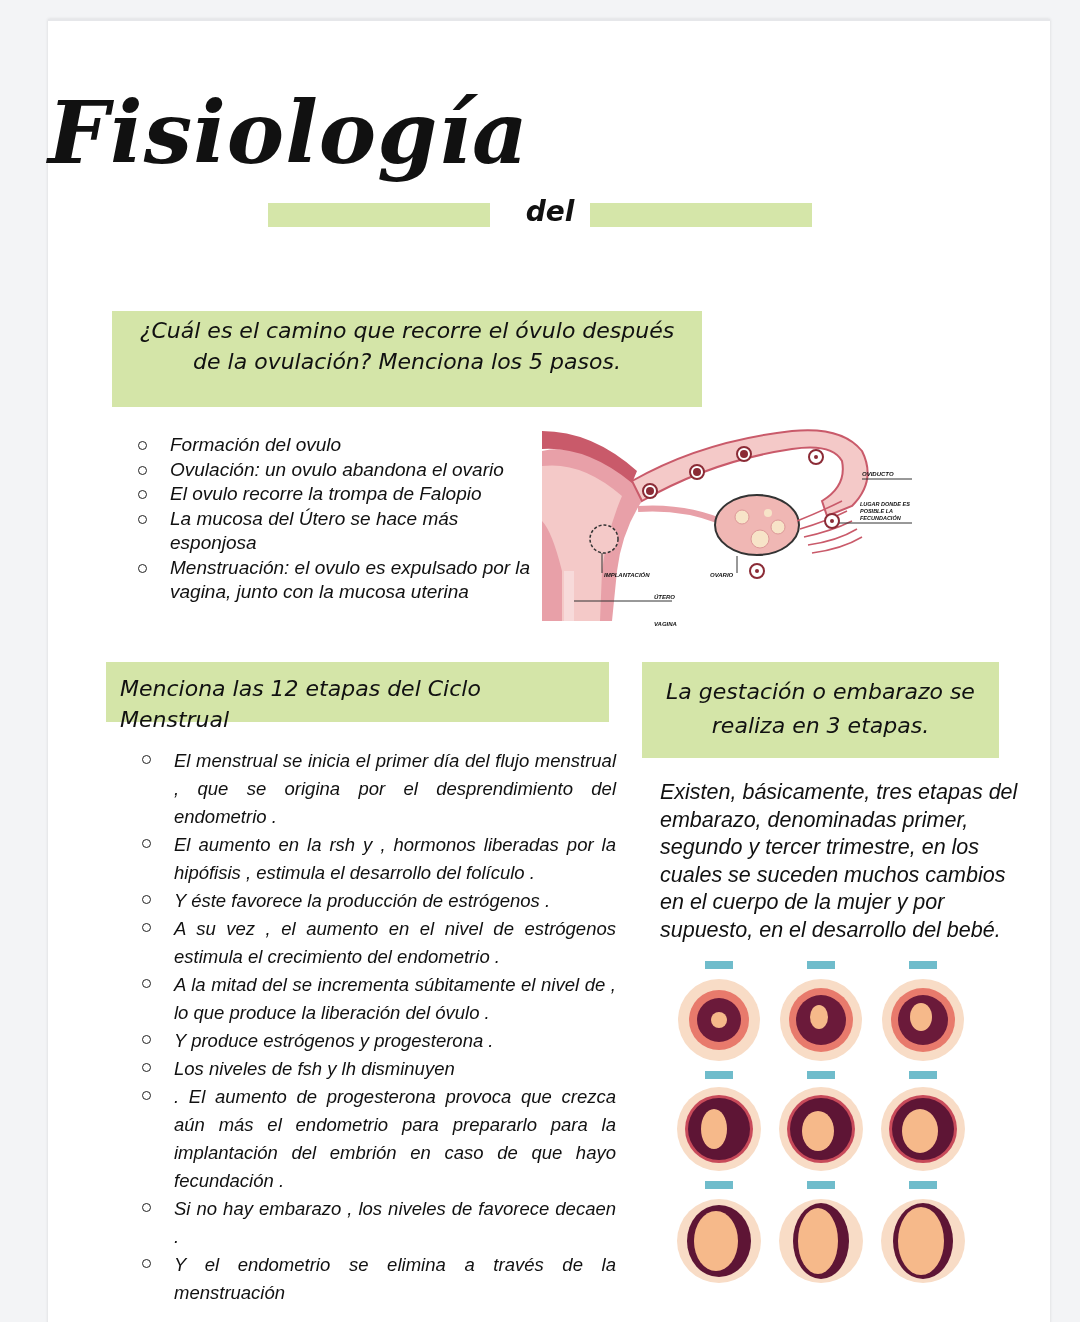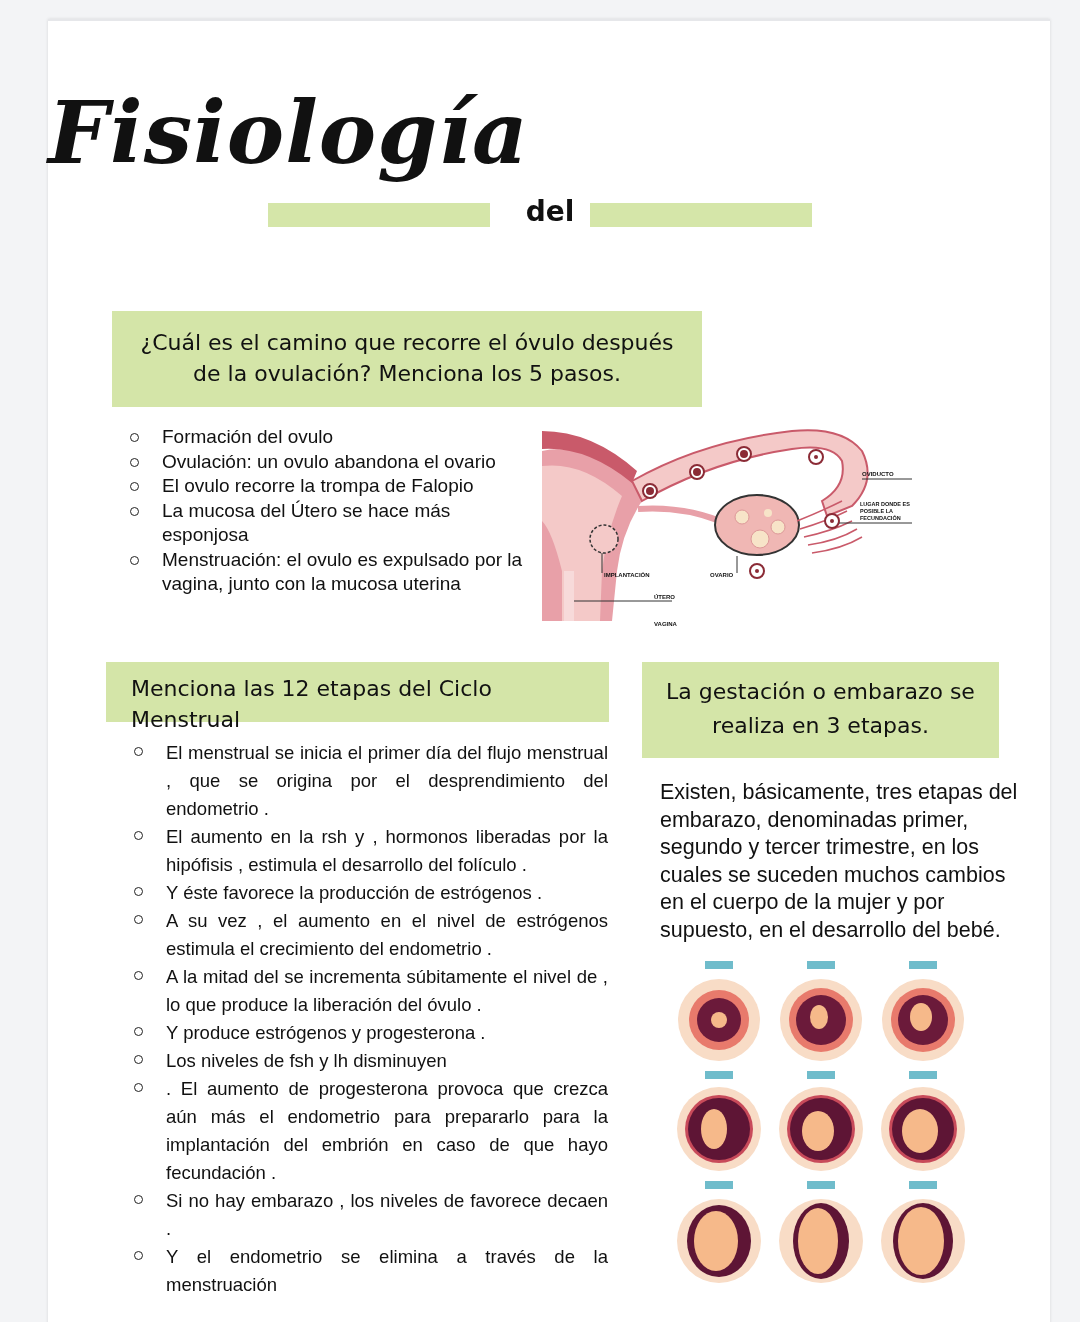--- a/index.html
+++ b/index.html
@@ -6,42 +6,42 @@
   body {
     width:1080px; height:1322px; background:#f3f4f6;
     position:relative; overflow:hidden;
     font-family:"Liberation Sans", sans-serif; color:#111;
   }
   .page {
     position:absolute; left:48px; top:19px; width:1002px; height:1303px;
     background:#ffffff; box-shadow:0 0 3px rgba(0,0,0,0.12);
     border-top:2px solid #e6e7ea;
   }
-  .abs { position:absolute; }
+  .abs { position:absolute;font-style:italic; }
   .title {
     left:0; width:100%; top:62px; text-align:left;
     font-family:"DejaVu Serif", serif; font-style:italic; font-weight:bold;
     font-size:86px; letter-spacing:1px; line-height:100px;
   }
   .del-bar { background:#d5e6a9; height:24px; top:182px; }
   .del-text {
     top:174px; left:462px; width:80px; text-align:center;
     font-family:"DejaVu Sans", sans-serif; font-weight:bold; font-size:28px;
   }
   .subtitle {
     left:0; width:100%; top:226px; text-align:center;
     font-family:"DejaVu Serif", serif; font-style:italic; font-weight:bold;
     font-size:30px;
   }
   .green-box {
     background:#d4e5a8; text-align:center;
     font-family:"DejaVu Sans", sans-serif; font-size:22px; line-height:31px;
     box-sizing:border-box;
   }
-  ul.circ { list-style:none; margin:0; padding:0; }
+  ul.circ { list-style:none; margin:8px; padding:0; }
   ul.circ li { position:relative; padding-left:50px; }
   ul.circ li::before {
     content:""; position:absolute; left:18px; top:8px;
     width:7px; height:7px; border:1.4px solid #222; border-radius:50%;
   }
   .list1 { left:64px; top:404px; width:420px; font-size:19px; line-height:24.5px; }
   .list2 { left:68px; top:718px; width:492px; font-size:18.5px; line-height:28px; text-align:justify; }
   .gest-text { left:592px; top:758px; width:370px; font-size:21.5px; line-height:27.5px;margin-left:20px; }
   .diagram { left:494px; top:400px; width:390px; height:210px; }
   .embryo-grid { left:628px; top:936px; width:300px; height:340px; }
@@ -49,21 +49,21 @@
 </head>
 <body>
 
 <div class="page">
 
   <div class="abs title">Fisiología</div>
   <div class="abs del-bar" style="left:220px;width:222px;"></div>
   <div class="abs del-text">del</div>
   <div class="abs del-bar" style="left:542px;width:222px;"></div>
 
-  <div class="abs green-box" style="left:64px;top:290px;width:590px;height:96px;padding:16px 20px;">¿Cuál es el camino que recorre el óvulo después de la ovulación? Menciona los 5 pasos.</div>
+  <div class="abs green-box" style="left:64px;top:290px;width:590px;height:96px;padding:4px 20px;">¿Cuál es el camino que recorre el óvulo después de la ovulación? Menciona los 5 pasos.</div>
 
   <ul class="abs circ list1">
     <li>Formación del ovulo</li>
     <li>Ovulación: un ovulo abandona el ovario</li>
     <li>El ovulo recorre la trompa de Falopio</li>
     <li>La mucosa del Útero se hace más esponjosa</li>
     <li>Menstruación: el ovulo es expulsado por la vagina, junto con la mucosa uterina</li>
   </ul>
 
   <div class="abs diagram">
@@ -108,21 +108,21 @@
       <line x1="32" y1="180" x2="130" y2="180" stroke="#333" stroke-width="1"></line>
     </svg>
     <div class="abs" style="left:320px;top:50px;font-size:6px;font-weight:bold;">OVIDUCTO</div>
     <div class="abs" style="left:318px;top:80px;width:72px;font-size:5.5px;font-weight:bold;line-height:7px;">LUGAR DONDE ES POSIBLE LA FECUNDACIÓN</div>
     <div class="abs" style="left:62px;top:151px;font-size:6px;font-weight:bold;">IMPLANTACIÓN</div>
     <div class="abs" style="left:168px;top:151px;font-size:6px;font-weight:bold;">OVARIO</div>
     <div class="abs" style="left:112px;top:173px;font-size:6px;font-weight:bold;">ÚTERO</div>
     <div class="abs" style="left:112px;top:200px;font-size:6px;font-weight:bold;">VAGINA</div>
   </div>
 
-  <div class="abs green-box" style="left:58px;top:641px;width:503px;height:60px;padding:11px 25px;text-align:left;">Menciona las 12 etapas del Ciclo Menstrual</div>
+  <div class="abs green-box" style="left:58px;top:641px;width:503px;height:60px;padding:11px 14px;text-align:left;">Menciona las 12 etapas del Ciclo Menstrual</div>
 
   <ul class="abs circ list2">
     <li>El menstrual se inicia el primer día del flujo menstrual , que se origina por el desprendimiento del endometrio .</li>
     <li>El aumento en la rsh y , hormonos liberadas por la hipófisis , estimula el desarrollo del folículo .</li>
     <li>Y éste favorece la producción de estrógenos .</li>
     <li>A su vez , el aumento en el nivel de estrógenos estimula el crecimiento del endometrio .</li>
     <li>A la mitad del se incrementa súbitamente el nivel de , lo que produce la liberación del óvulo .</li>
     <li>Y produce estrógenos y progesterona .</li>
     <li>Los niveles de fsh y lh disminuyen</li>
     <li>. El aumento de progesterona provoca que crezca aún más el endometrio para prepararlo para la implantación del embrión en caso de que hayo fecundación .</li>

